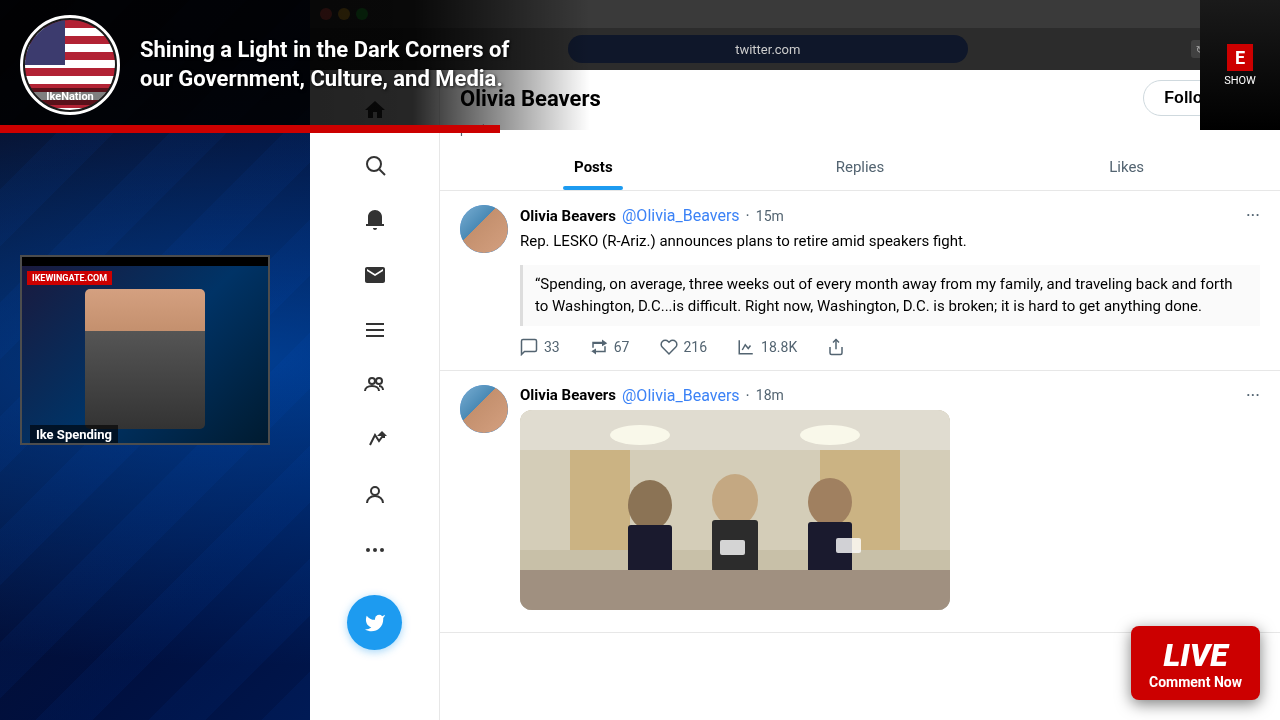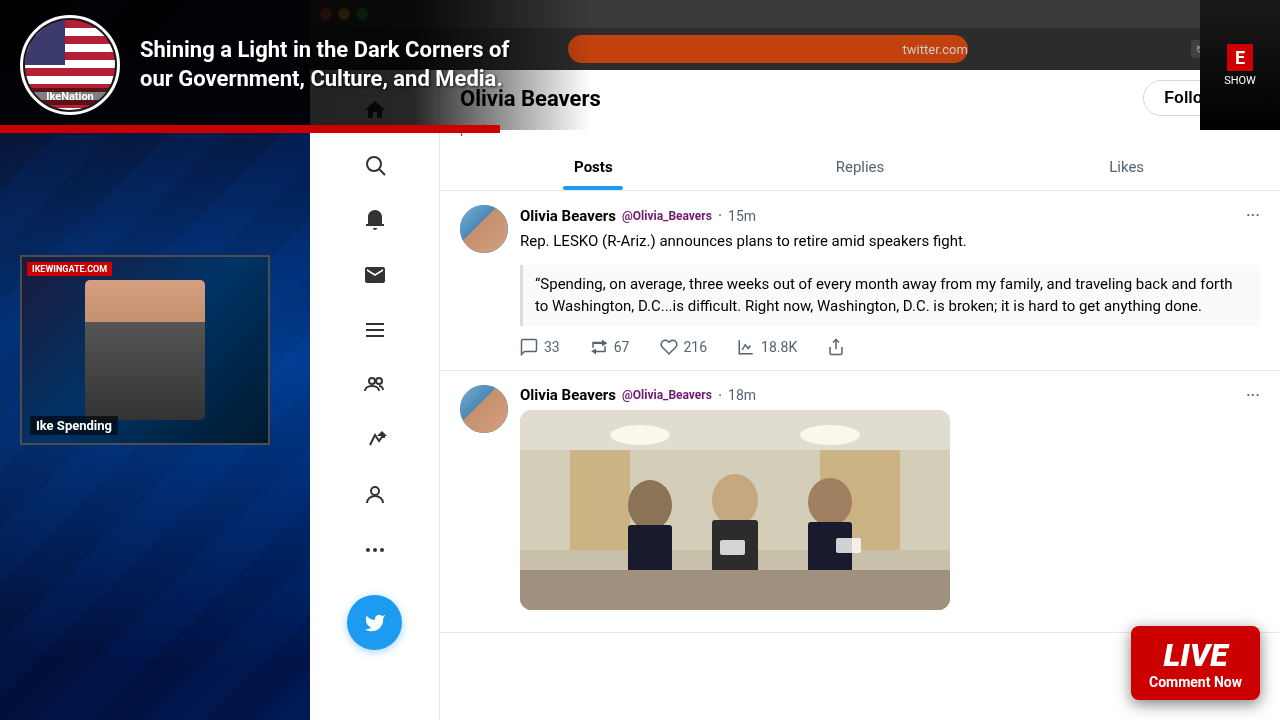--- a/index.html
+++ b/index.html
@@ -139,20 +139,21 @@
     }
 
     .video-content {
       width: 100%;
       height: 100%;
       background: linear-gradient(135deg, #1a1a3e 0%, #003366 50%, #001a2e 100%);
       display: flex;
       align-items: center;
       justify-content: center;
       position: relative;
+      margin-top: 9px;
     }
 
     .video-person {
       width: 120px;
       height: 140px;
       background: linear-gradient(to bottom, #d4a080 0%, #c4906e 30%, #555 30%, #333 100%);
       border-radius: 5px;
     }
 
     .video-label {
@@ -220,25 +221,25 @@
 
     .browser-nav-btn {
       color: #999;
       font-size: 16px;
       cursor: pointer;
     }
 
     .url-field {
       flex: 1;
       height: 28px;
-      background: #c2410c;
+      background: #0f172a;
       border-radius: 14px;
       display: flex;
       align-items: center;
-      justify-content: flex-end;
+      justify-content: center;
       color: #ccc;
       font-size: 13px;
       max-width: 400px;
       margin: 0 auto;
     }
 
     .toolbar-icon {
       width: 18px;
       height: 18px;
       border-radius: 3px;
@@ -421,23 +422,22 @@
       gap: 6px;
     }
 
     .tweet-name {
       font-weight: bold;
       font-size: 15px;
       color: #000;
     }
 
     .tweet-handle {
-      font-size: 12px;
-      color: #701a75;
-      font-weight: bold;
+      font-size: 16px;
+      color: #3b82f6;
     }
 
     .tweet-time {
       font-size: 14px;
       color: #536471;
     }
 
     .tweet-more {
       color: #536471;
       font-size: 18px;

